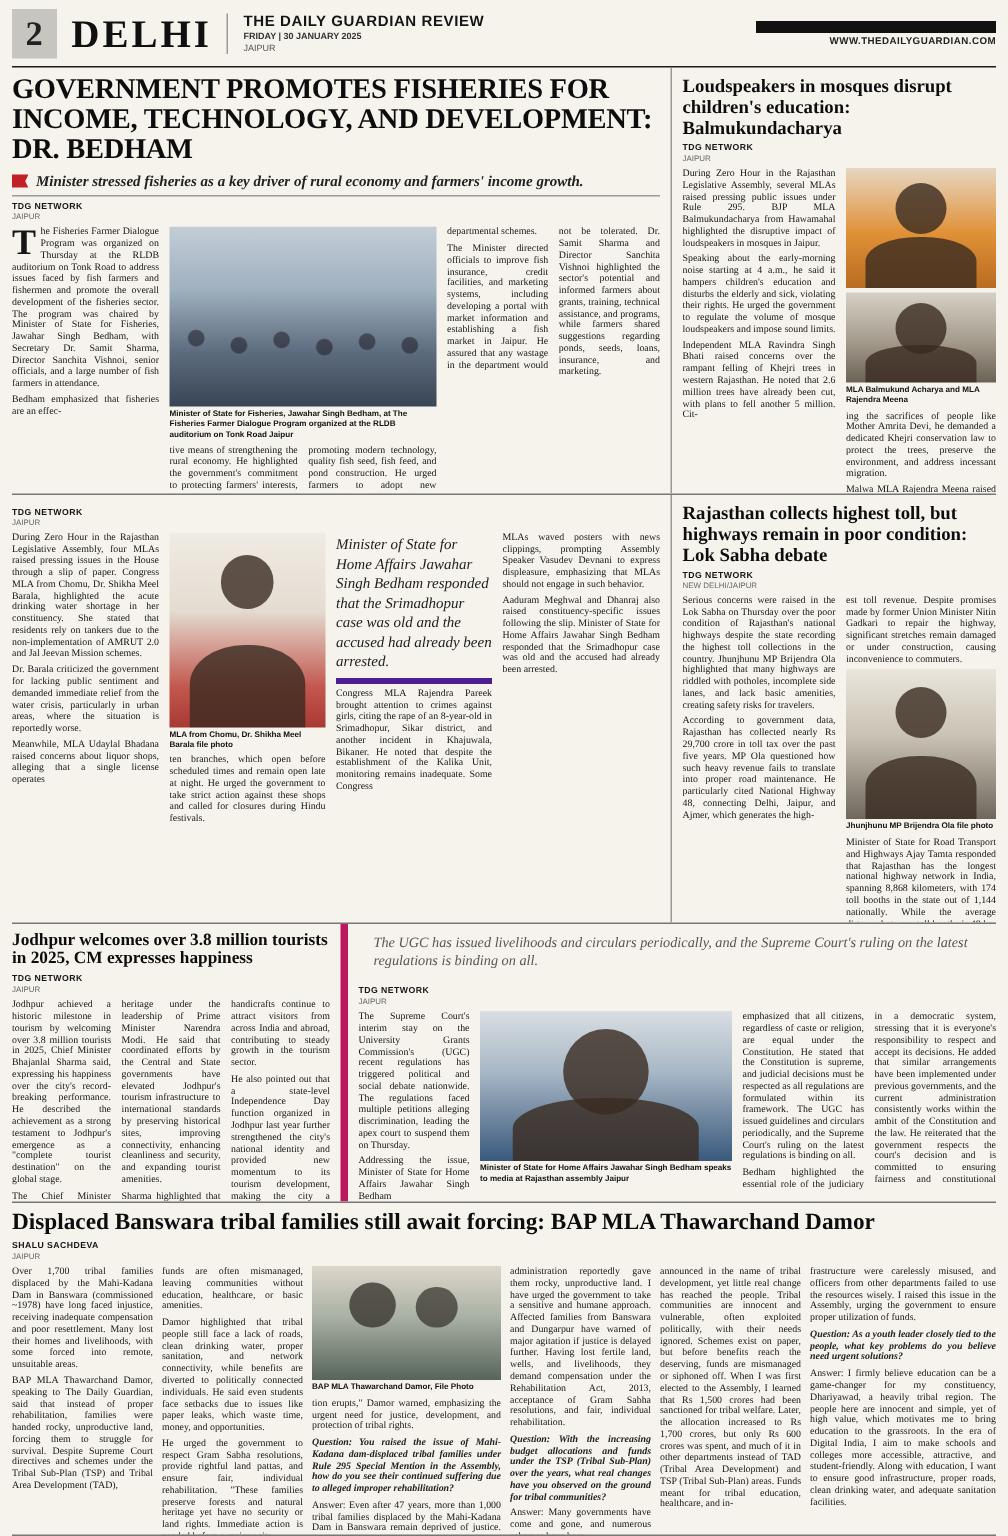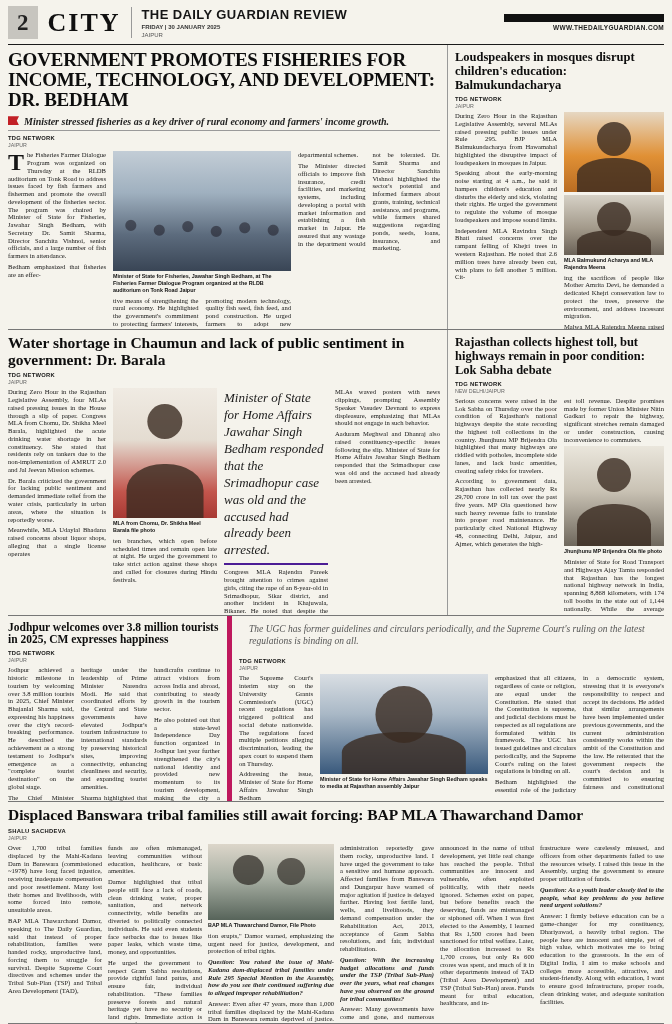--- a/index.html
+++ b/index.html
@@ -5,21 +5,21 @@
 *{margin:0;padding:0;box-sizing:border-box}
 html,body{width:672px;height:1024px}
 body{background:#f5f3ec;font-family:"Liberation Serif",serif;color:#151515;overflow:hidden}
 .page{width:672px;height:1024px;padding:6px 8px 0;display:flex;flex-direction:column}
 
 
 .hdr{display:flex;align-items:center;gap:10px;padding-bottom:5px;border-bottom:1.5px solid #1a1a1a;flex:0 0 auto}
 .pgnum{background:#c7c5bf;color:#222;font-size:23px;font-weight:bold;line-height:1;padding:5px 9px}
 .section{font-size:26px;font-weight:bold;letter-spacing:2px;color:#101010}
 .mast{border-left:1px solid #999;padding-left:10px;font-family:"Liberation Sans",sans-serif}
-.mast-title{font-size:13px;font-weight:bold;letter-spacing:.4px}
+.mast-title{font-size:10px;font-weight:bold;letter-spacing:.4px}
 .mast-date{font-size:6px;font-weight:bold;color:#333;margin-top:2px}
 .mast-city{font-size:6px;color:#555;margin-top:2px}
 .hdr-right{margin-left:auto;display:flex;flex-direction:column;align-items:flex-end;gap:2px}
 .hdr-bar{width:160px;height:8px;background:#111}
 .hdr-url{font-family:"Liberation Sans",sans-serif;font-size:6.5px;font-weight:bold;letter-spacing:.3px;color:#222}
 
 
 .row{display:flex;border-bottom:1px solid #777;overflow:hidden}
 .row1{height:299px}.row2{height:300px}.row3{height:196px}.row4{flex:1 1 auto}
 .art{padding-top:5px;overflow:hidden;display:flex;flex-direction:column}
@@ -50,21 +50,21 @@
 .cols3{column-count:3;column-gap:7px}
 .grow{flex:1;min-width:0}
 .col{flex:0 0 auto}
 .w98{width:98px}.w94{width:94px}.w74{width:74px}
 .body-flex{display:flex;gap:7px;flex:1;min-height:0;overflow:hidden}
 .ban-flex{gap:6px}
 .fig{flex:0 0 auto}
 .ph{width:100%;position:relative;overflow:hidden}
 .caption{font-family:"Liberation Sans",sans-serif;font-size:5.4px;font-weight:bold;line-height:1.25;margin-top:2px;color:#111}
 .small-top{margin-top:3px}
-.pullquote{font-size:13px;font-style:italic;line-height:1.3;color:#1c1c1c;padding:2px 0 4px;border-bottom:2px solid #4c1d95;margin-bottom:3px}
+.pullquote{font-size:10px;font-style:italic;line-height:1.3;color:#1c1c1c;padding:2px 0 4px;border-bottom:4px solid #4c1d95;margin-bottom:3px}
 .pq-gray{font-size:9.5px;color:#555;border-bottom:none;padding-left:10px}
 .jud-top{display:flex;gap:8px;flex:0 0 auto}
 .jud-hl{flex:0 0 255px}
 
 
 .ph-fisheries{background:linear-gradient(180deg,#c3cdd6 0%,#9fb0bf 35%,#5c6b7d 70%,#394555 100%)}
 .ph-fisheries::after{content:"";position:absolute;inset:0;background:
  radial-gradient(circle at 10% 62%,rgba(30,28,38,.55) 0 5px,transparent 6px),
  radial-gradient(circle at 26% 66%,rgba(30,28,38,.55) 0 5px,transparent 6px),
  radial-gradient(circle at 42% 63%,rgba(30,28,38,.55) 0 5px,transparent 6px),
@@ -82,21 +82,21 @@
 .duo::before{content:"";position:absolute;top:14%;left:32%;transform:translateX(-50%);width:24%;aspect-ratio:1/1;border-radius:50%;background:rgba(50,45,40,.75)}
 .duo::after{content:"";position:absolute;top:18%;left:66%;transform:translateX(-50%);width:22%;aspect-ratio:1/1;border-radius:50%;background:rgba(50,45,40,.7)}
 </style>
 </head>
 <body>
 
 <div class="page">
 
   <header class="hdr">
     <div class="pgnum">2</div>
-    <div class="section">CITY</div>
+    <div class="section">DELHI</div>
     <div class="mast">
       <div class="mast-title">THE DAILY GUARDIAN REVIEW</div>
       <div class="mast-date">FRIDAY | 30 JANUARY 2025</div>
       <div class="mast-city">JAIPUR</div>
     </div>
     <div class="hdr-right">
       <div class="hdr-bar"></div>
       <div class="hdr-url">WWW.THEDAILYGUARDIAN.COM</div>
     </div>
   </header>
@@ -151,21 +151,20 @@
               <p>ing the sacrifices of people like Mother Amrita Devi, he demanded a dedicated Khejri conservation law to protect the trees, preserve the environment, and address incessant migration.</p>
               <p>Malwa MLA Rajendra Meena raised the dilapidated condition of the Malwa highway, stressing that despite toll collection over two decades and a sanctioned Rs 38 crore tender, construction has not begun.</p>
             </div>
         </div>
       </div>
     </article>
   </section>
 
   <section class="row row2">
     <article class="art water">
-      <h2 class="hl hl-lg">Water shortage in Chaumun and lack of public sentiment in government: Dr. Barala</h2>
       <div class="byline">
         <div class="who">TDG NETWORK</div>
         <div class="loc">JAIPUR</div>
       </div>
       <div class="body-flex">
         <div class="bt col w98">
             <p>During Zero Hour in the Rajasthan Legislative Assembly, four MLAs raised pressing issues in the House through a slip of paper. Congress MLA from Chomu, Dr. Shikha Meel Barala, highlighted the acute drinking water shortage in her constituency. She stated that residents rely on tankers due to the non-implementation of AMRUT 2.0 and Jal Jeevan Mission schemes.</p>
             <p>Dr. Barala criticized the government for lacking public sentiment and demanded immediate relief from the water crisis, particularly in urban areas, where the situation is reportedly worse.</p>
             <p>Meanwhile, MLA Udaylal Bhadana raised concerns about liquor shops, alleging that a single license operates</p>
           </div>
@@ -224,21 +223,21 @@
       <div class="bt cols3 grow">
           <p>Jodhpur achieved a historic milestone in tourism by welcoming over 3.8 million tourists in 2025, Chief Minister Bhajanlal Sharma said, expressing his happiness over the city's record-breaking performance. He described the achievement as a strong testament to Jodhpur's emergence as a "complete tourist destination" on the global stage.</p>
           <p>The Chief Minister credited the growth to the double-engine government's focus on both development and heritage under the leadership of Prime Minister Narendra Modi. He said that coordinated efforts by the Central and State governments have elevated Jodhpur's tourism infrastructure to international standards by preserving historical sites, improving connectivity, enhancing cleanliness and security, and expanding tourist amenities.</p>
           <p>Sharma highlighted that the city's rich cultural heritage, historical monuments, folk art, and traditional handicrafts continue to attract visitors from across India and abroad, contributing to steady growth in the tourism sector.</p>
           <p>He also pointed out that a state-level Independence Day function organized in Jodhpur last year further strengthened the city's national identity and provided new momentum to its tourism development, making the city a prominent destination for travelers.</p>
         </div>
     </article>
 
     <article class="art judiciary">
       <div class="jud-top">
-        <div class="pullquote pq-gray grow">The UGC has former guidelines and circulars periodically, and the Supreme Court's ruling on the latest regulations is binding on all.</div>
+        <div class="pullquote pq-gray grow">The UGC has issued livelihoods and circulars periodically, and the Supreme Court's ruling on the latest regulations is binding on all.</div>
       </div>
       <div class="byline">
         <div class="who">TDG NETWORK</div>
         <div class="loc">JAIPUR</div>
       </div>
       <div class="body-flex">
         <div class="bt col w74">
             <p>The Supreme Court's interim stay on the University Grants Commission's (UGC) recent regulations has triggered political and social debate nationwide. The regulations faced multiple petitions alleging discrimination, leading the apex court to suspend them on Thursday.</p>
             <p>Addressing the issue, Minister of State for Home Affairs Jawahar Singh Bedham</p>
           </div>

